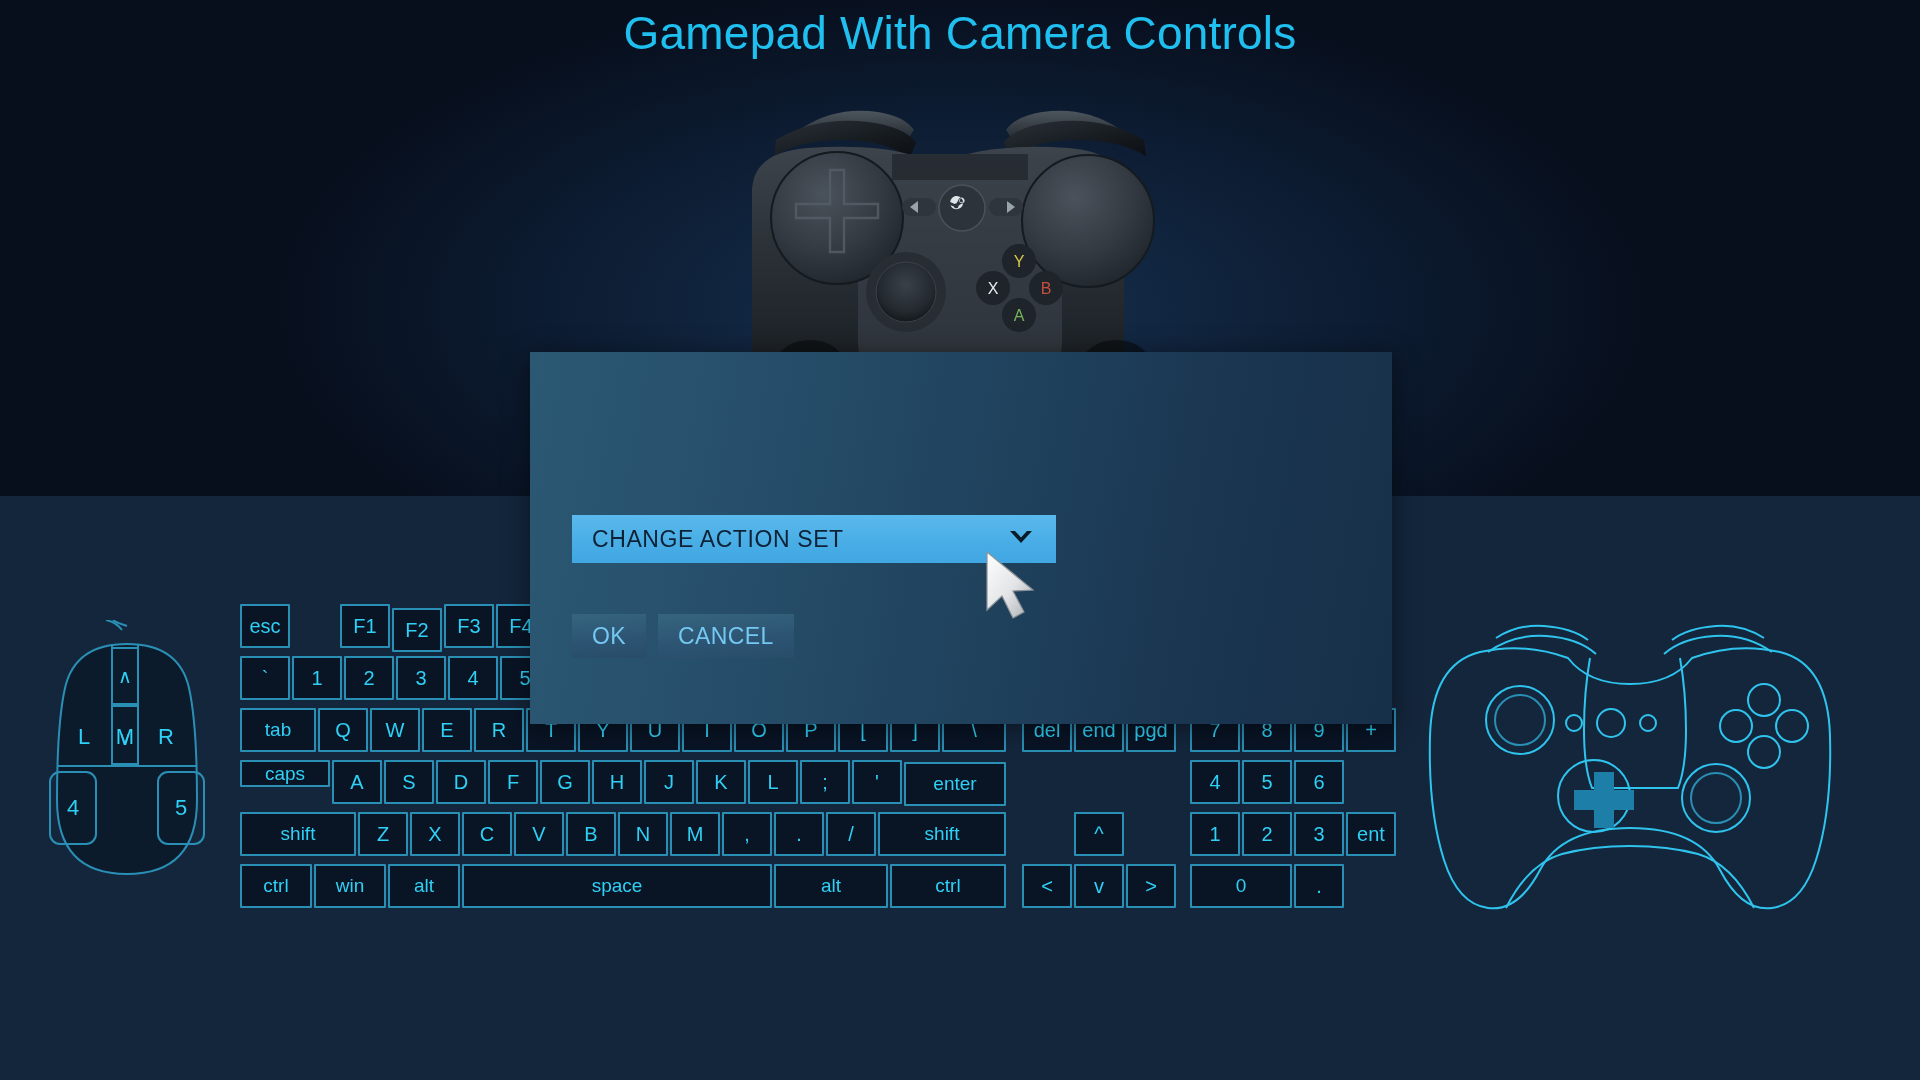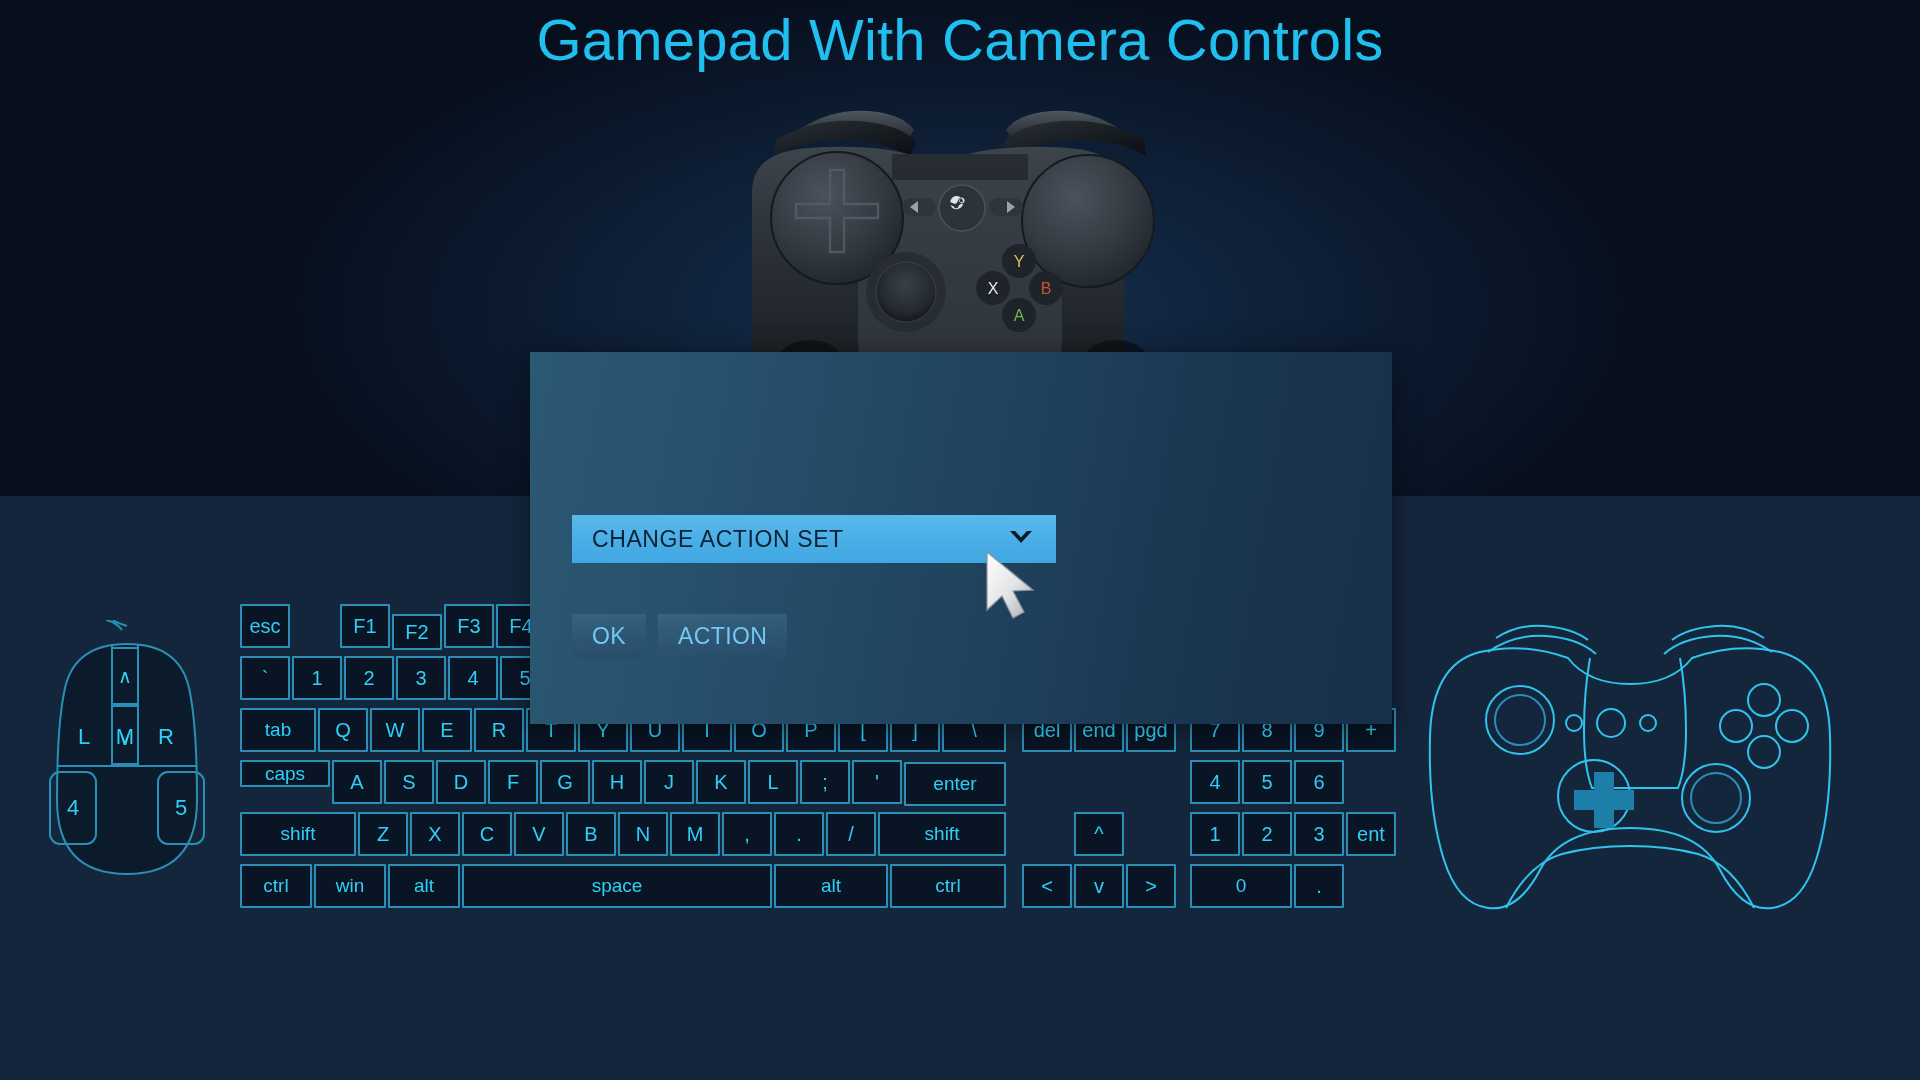--- a/index.html
+++ b/index.html
@@ -15,21 +15,21 @@
   .hero {
     position: absolute; left: 0; top: 0; width: 1920px; height: 496px;
     background:
       radial-gradient(ellipse 900px 420px at 50% 62%, #16304f 0%, #0c1b30 48%, #070e1c 78%),
       linear-gradient(180deg, #091223 0%, #0a1527 100%);
     overflow: hidden;
   }
   .hero-title {
     position: absolute; left: 0; top: 6px; width: 1920px;
     text-align: center;
-    font-size: 58px; font-weight: 400;
+    font-size: 46px; font-weight: 400;
     color: #1fc0f0;
     letter-spacing: 0.2px;
   }
   .hero-sub {
     position: absolute; left: 0; top: 58px; width: 1920px;
     text-align: center;
     font-size: 17px; color: #2fb8e8;
   }
 
   
@@ -234,21 +234,21 @@
       <div class="mouse-label" style="left:106px;top:88px;width:52px;height:58px;">R</div>
       <div class="mouse-label" style="left:78px;top:30px;width:26px;height:52px;font-size:19px;">∧</div>
       <div class="mouse-label" style="left:78px;top:92px;width:26px;height:52px;font-size:19px;">∨</div>
       <div class="mouse-label" style="left:16px;top:152px;width:46px;height:72px;">4</div>
       <div class="mouse-label" style="left:124px;top:152px;width:46px;height:72px;">5</div>
     </div>
 
     <div class="kb" id="kb">
         <div class="key" style="left: 0px; top: 0px; width: 50px; height: 44px;">esc</div>
         <div class="key" style="left: 100px; top: 0px; width: 50px; height: 44px;">F1</div>
-        <div class="key" style="left: 152px; top: 10px; width: 50px; height: 36px;">F2</div>
+        <div class="key" style="left: 152px; top: 4px; width: 50px; height: 44px;">F2</div>
         <div class="key" style="left: 204px; top: 0px; width: 50px; height: 44px;">F3</div>
         <div class="key" style="left: 256px; top: 0px; width: 50px; height: 44px;">F4</div>
         <div class="key" style="left: 322px; top: 0px; width: 50px; height: 44px;">F5</div>
         <div class="key" style="left: 374px; top: 0px; width: 50px; height: 44px;">F6</div>
         <div class="key" style="left: 426px; top: 0px; width: 50px; height: 44px;">F7</div>
         <div class="key" style="left: 478px; top: 0px; width: 50px; height: 44px;">F8</div>
         <div class="key" style="left: 544px; top: 0px; width: 50px; height: 44px;">F9</div>
         <div class="key" style="left: 596px; top: 0px; width: 50px; height: 44px;">F10</div>
         <div class="key" style="left: 648px; top: 0px; width: 50px; height: 44px;">F11</div>
         <div class="key" style="left: 700px; top: 0px; width: 50px; height: 44px;">F12</div>
@@ -367,21 +367,21 @@
       <span class="dlg-select-text">CHANGE ACTION SET</span>
       <span class="dlg-caret">
         <svg width="26" height="16" viewBox="0 0 26 16" aria-hidden="true">
           <path d="M2 2 L13 14 L24 2 L19 2 L13 8.5 L7 2 Z" fill="#0a1a28"></path>
         </svg>
       </span>
     </div>
 
     <div class="dlg-buttons">
       <button class="dlg-btn">OK</button>
-      <button class="dlg-btn">ACTION</button>
+      <button class="dlg-btn">CANCEL</button>
     </div>
   </div>
 
   <div class="cursor">
     <svg width="58" height="74" viewBox="0 0 58 74">
       <defs>
         <linearGradient id="curG" x1="0" y1="0" x2="1" y2="1">
           <stop offset="0%" stop-color="#ffffff"></stop>
           <stop offset="55%" stop-color="#e2e4e6"></stop>
           <stop offset="100%" stop-color="#a8acb0"></stop>

